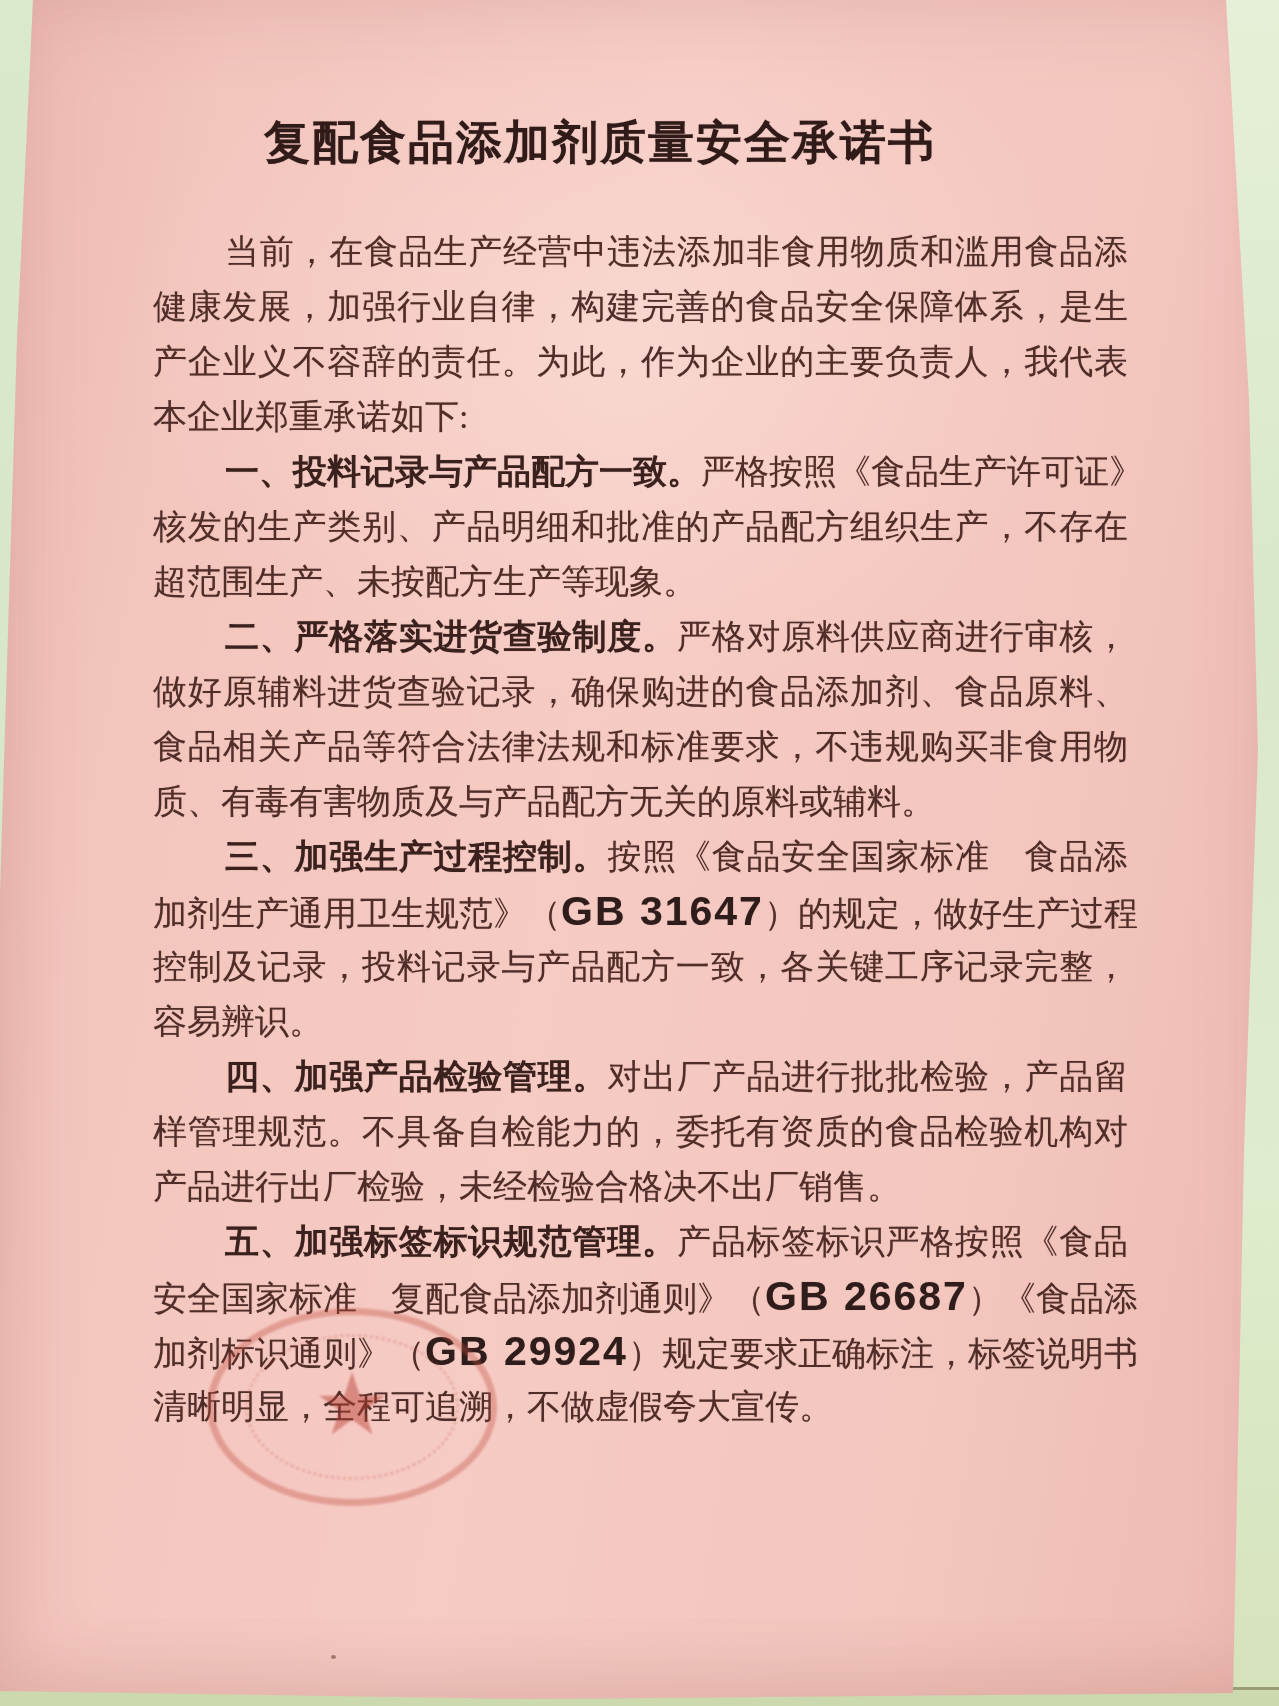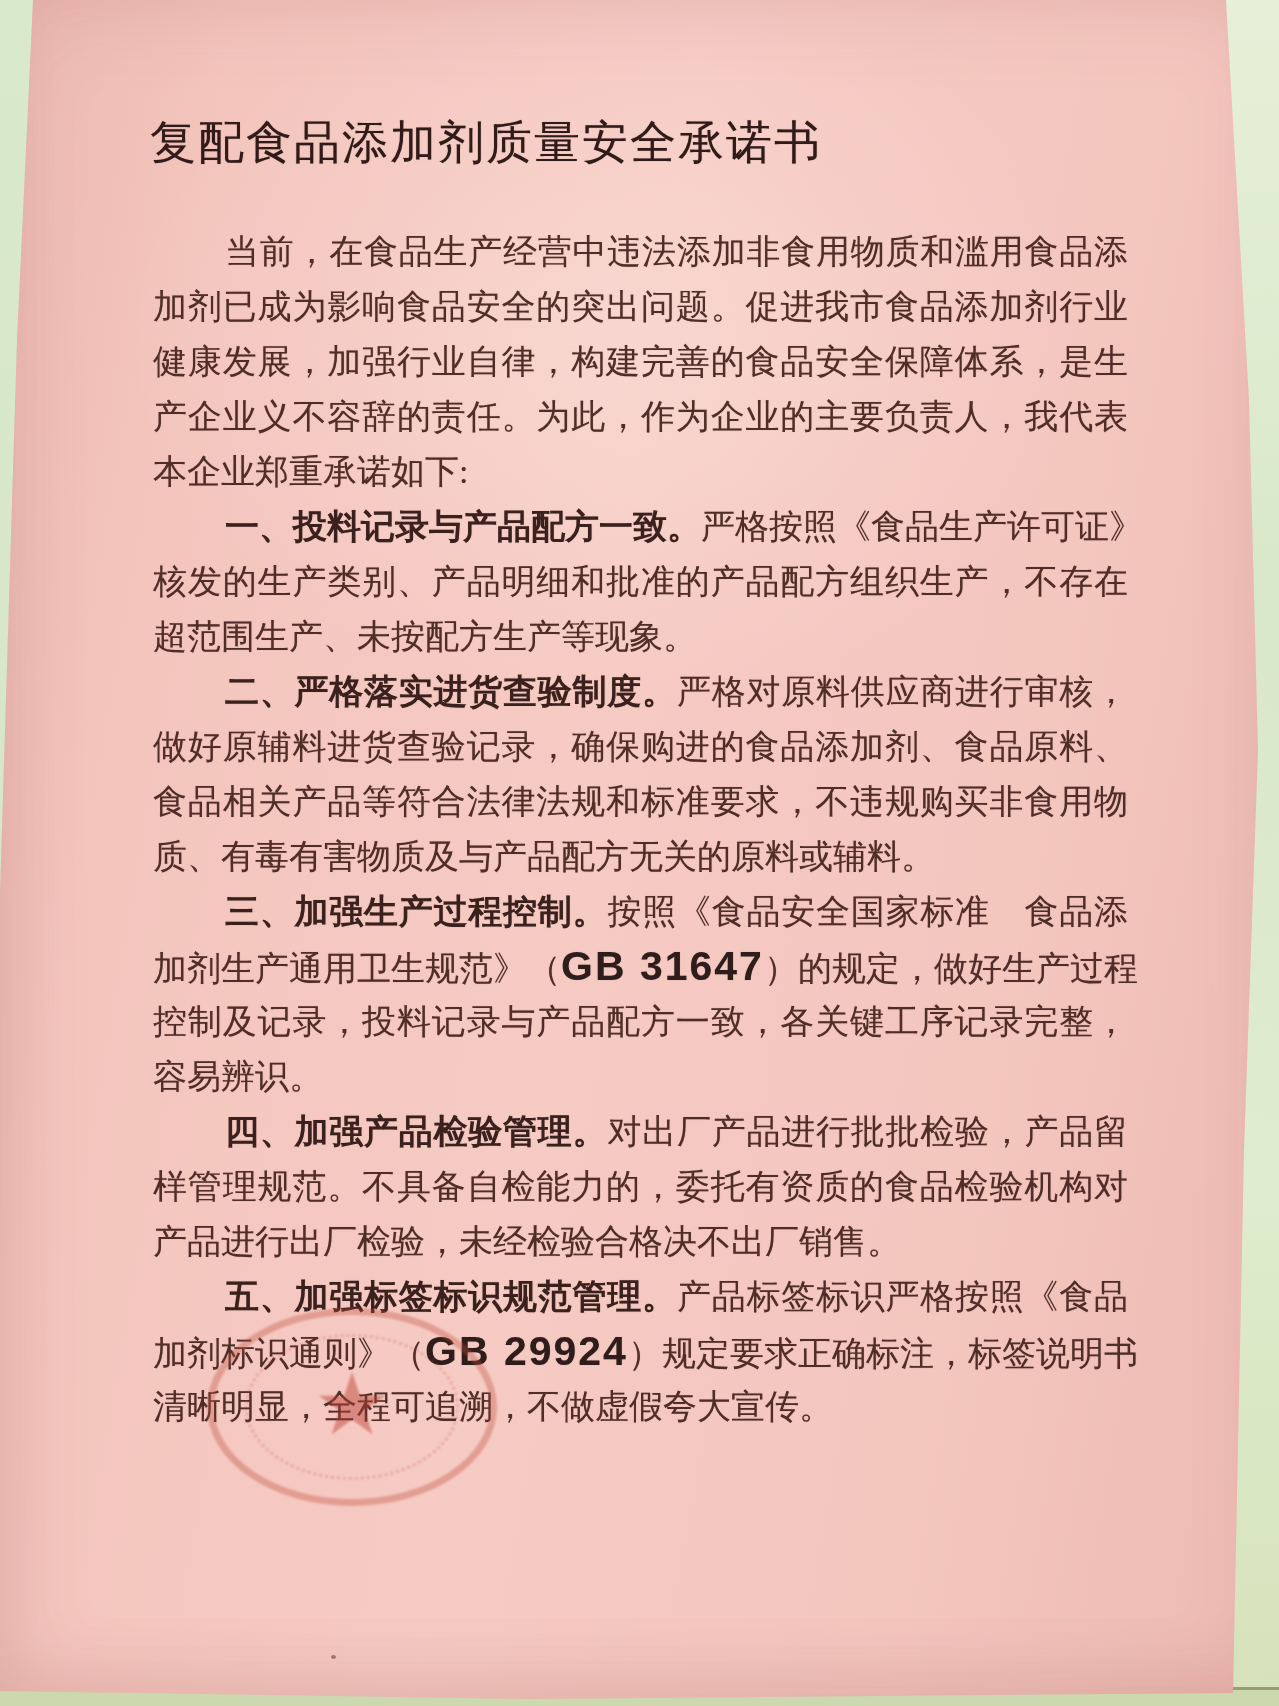--- a/index.html
+++ b/index.html
@@ -16,21 +16,21 @@
   .bg-bottom{position:absolute;left:0;bottom:0;width:100%;height:16px;
     background:#ccd8ae;border-top:3px solid rgba(94,84,52,.45);}
   
   .paper{position:absolute;inset:0;
     clip-path:polygon(33px 0,1226px 0,1249px 400px,1258px 750px,1244px 1150px,1233px 1693px,530px 1699px,0 1691px,0 893px,17px 340px);
     background:linear-gradient(100deg,#ecb9b1 0%,#f3c5bd 15%,#f6cbc4 45%,#f3c6be 75%,#edbab2 100%);
     box-shadow:inset 0 0 90px rgba(163,96,86,.18), inset 0 -35px 60px rgba(163,96,86,.12);}
   .paper::before{content:"";position:absolute;inset:0;
     background:radial-gradient(ellipse 700px 520px at 48% 20%,rgba(255,240,234,.32),rgba(255,240,234,0) 70%);}
   .title{position:absolute;left:150px;top:114px;width:900px;margin:0;
-    font-size:46px;line-height:58px;font-weight:400;
+    text-align:center;font-size:46px;line-height:58px;font-weight:700;
     letter-spacing:2px;color:#311b18;text-shadow:0 0 1px rgba(49,27,24,.4);}
   .content{position:absolute;left:145px;top:224px;width:975px;margin-left:8px;}
   .ln{margin:0;height:55px;line-height:55px;font-size:34px;color:#502d28;
     text-align:justify;text-justify:inter-character;white-space:nowrap;
     text-shadow:0 0 1px rgba(86,48,42,.33);}
   .fill{text-align-last:justify;}
   .ind{text-indent:72px;}
   .lead{font-weight:700;color:#3b211d;}
   .gb{font-family:"Liberation Sans","DejaVu Sans",sans-serif;font-weight:700;
     font-size:41px;letter-spacing:2px;color:#2e1d1a;}
@@ -51,21 +51,20 @@
 
 <div class="bg"></div>
 <div class="bg-right"></div>
 <div class="bg-bottom"></div>
 
 <div class="paper">
   <h1 class="title">复配食品添加剂质量安全承诺书</h1>
 
   <div class="content">
     <p class="ln fill ind"><span>当前，在食品生产经营中违法添加非食用物质和滥用食品添</span></p>
-    <p class="ln fill"><span>加剂已成为影响食品安全的突出问题。促进我市食品添加剂行业</span></p>
     <p class="ln fill"><span>健康发展，加强行业自律，构建完善的食品安全保障体系，是生</span></p>
     <p class="ln fill"><span>产企业义不容辞的责任。为此，作为企业的主要负责人，我代表</span></p>
     <p class="ln"><span>本企业郑重承诺如下:</span></p>
 
     <p class="ln fill ind"><span class="lead">一、投料记录与产品配方一致。</span><span>严格按照《食品生产许可证》</span></p>
     <p class="ln fill"><span>核发的生产类别、产品明细和批准的产品配方组织生产，不存在</span></p>
     <p class="ln"><span>超范围生产、未按配方生产等现象。</span></p>
 
     <p class="ln fill ind"><span class="lead">二、严格落实进货查验制度。</span><span>严格对原料供应商进行审核，</span></p>
     <p class="ln fill"><span>做好原辅料进货查验记录，确保购进的食品添加剂、食品原料、</span></p>
@@ -75,20 +74,21 @@
     <p class="ln fill ind"><span class="lead">三、加强生产过程控制。</span><span>按照《食品安全国家标准　食品添</span></p>
     <p class="ln fill"><span>加剂生产通用卫生规范》（</span><span class="gb">GB 31647</span><span>）的规定，做好生产过程</span></p>
     <p class="ln fill"><span>控制及记录，投料记录与产品配方一致，各关键工序记录完整，</span></p>
     <p class="ln"><span>容易辨识。</span></p>
 
     <p class="ln fill ind"><span class="lead">四、加强产品检验管理。</span><span>对出厂产品进行批批检验，产品留</span></p>
     <p class="ln fill"><span>样管理规范。不具备自检能力的，委托有资质的食品检验机构对</span></p>
     <p class="ln"><span>产品进行出厂检验，未经检验合格决不出厂销售。</span></p>
 
     <p class="ln fill ind"><span class="lead">五、加强标签标识规范管理。</span><span>产品标签标识严格按照《食品</span></p>
+    <p class="ln fill"><span>安全国家标准　复配食品添加剂通则》（</span><span class="gb">GB 26687</span><span>）《食品添</span></p>
     <p class="ln fill"><span>加剂标识通则》（</span><span class="gb">GB 29924</span><span>）规定要求正确标注，标签说明书</span></p>
     <p class="ln"><span>清晰明显，全程可追溯，不做虚假夸大宣传。</span></p>
   </div>
 
   <div class="seal">
     <div class="seal-ring"></div>
     <div class="seal-dots"></div>
     <div class="seal-star">★</div>
   </div>
 

